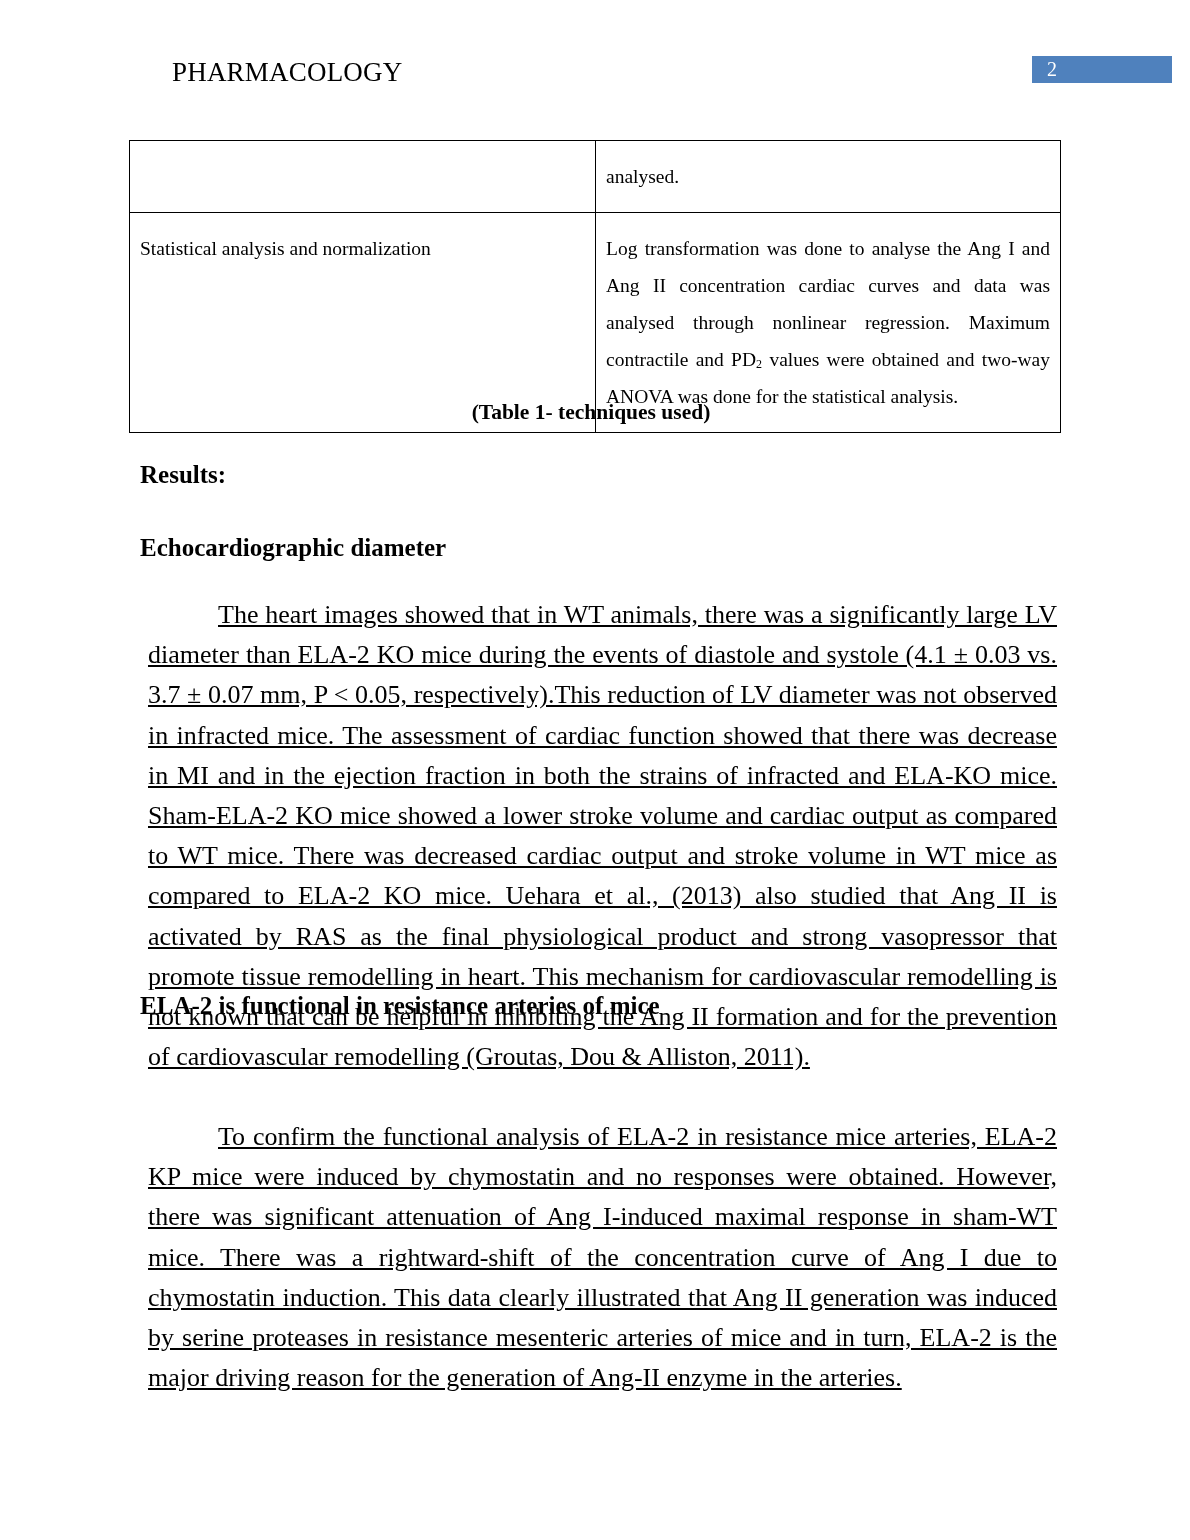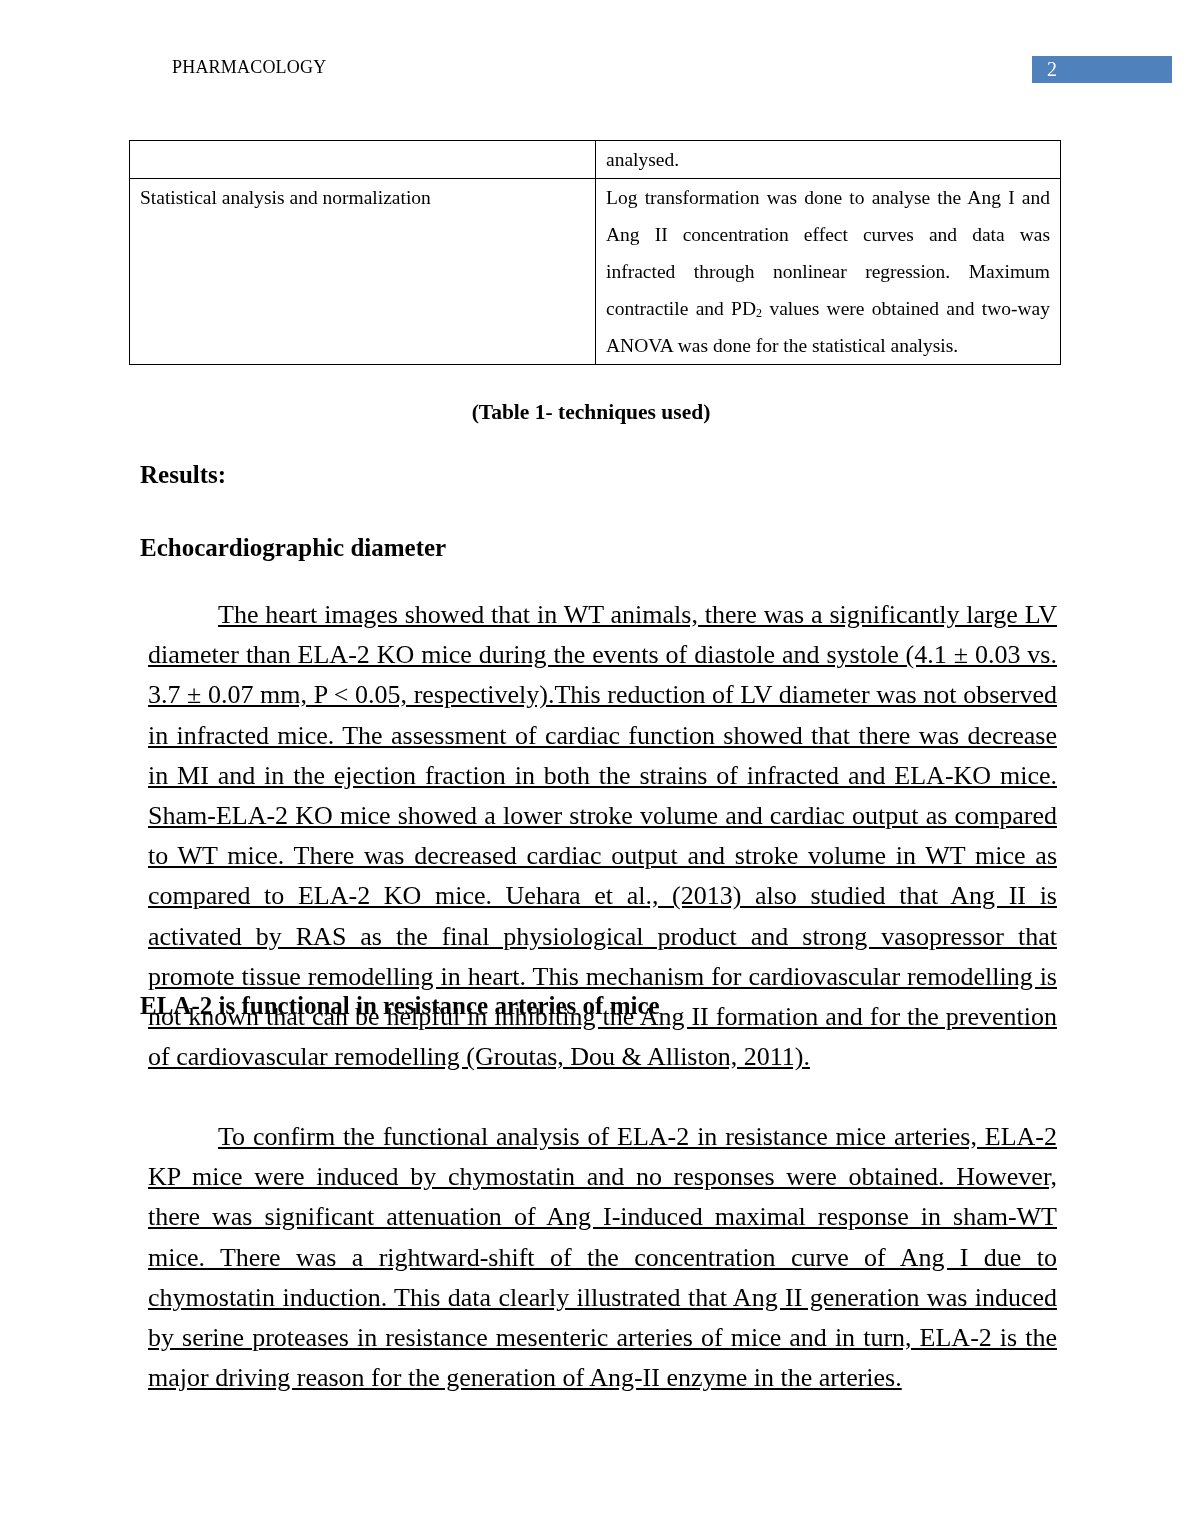--- a/index.html
+++ b/index.html
@@ -1,22 +1,22 @@
 <!DOCTYPE html>
 <html><head>
 <meta charset="utf-8">
 <style>
   html, body { margin: 0; padding: 0; background: #ffffff; }
   body { width: 1190px; height: 1540px; position: relative; overflow: hidden;
          font-family: "Liberation Serif", "DejaVu Serif", serif; color: #000; }
-  .header-title { position: absolute; left: 172px; top: 57px; font-size: 18px; letter-spacing: 0.2px; }
+  .header-title { position: absolute; left: 172px; top: 57px; font-size: 27px; letter-spacing: 0.2px; }
   .page-num-box { position: absolute; left: 1032px; top: 56px; width: 140px; height: 27px; background: #4f81bd; }
   .page-num { position: absolute; left: 15px; top: 2px; color: #fff; font-size: 20px; }
   table.tech { position: absolute; left: 129px; top: 140px; width: 932px; border-collapse: collapse; font-size: 19.5px; }
-  table.tech td { border: 1px solid #000; vertical-align: top; padding: 0 10px; line-height: 37px; }
+  table.tech td { border: 1px solid #000; vertical-align: top; padding: 17px 10px; line-height: 37px; }
   table.tech td.c1 { width: 445px; margin-top: 28px; }
   table.tech td.c2 { text-align: justify; text-align-last: left; }
   .row1 td { height: 36px; }
   .caption { position: absolute; left: 0; width: 1182px; top: 400px; text-align: center; font-weight: bold; font-size: 21.5px; }
   .h { position: absolute; left: 140px; font-weight: bold; font-size: 25px; }
   .para { position: absolute; left: 140px; width: 909px; font-size: 26px; line-height: 40.2px; text-align: justify; text-indent: 70px; margin: 8px; text-decoration: underline; }
   sub { font-size: 12px; vertical-align: -2px; line-height: 0; }
 </style>
 </head>
 <body>
@@ -29,21 +29,21 @@
 </div>
 
 <table class="tech">
   <tbody>
       <tr class="row1">
     <td class="c1"></td>
     <td class="c2">analysed.</td>
   </tr>
   <tr>
     <td class="c1">Statistical analysis and normalization</td>
-    <td class="c2"><span>Log transformation was done to analyse the Ang I and Ang II concentration effect curves and data was infracted through nonlinear regression. Maximum contractile and PD</span><sub>2</sub><span> values were obtained and two-way ANOVA was done for the statistical analysis.</span></td>
+    <td class="c2"><span>Log transformation was done to analyse the Ang I and Ang II concentration cardiac curves and data was analysed through nonlinear regression. Maximum contractile and PD</span><sub>2</sub><span> values were obtained and two-way ANOVA was done for the statistical analysis.</span></td>
   </tr>
 </tbody>
   </table>
 
 <div class="caption">(Table 1- techniques used)</div>
 
 <div class="h" style="top:461px;">Results:</div>
 
 <div class="h" style="top:534px;">Echocardiographic diameter</div>
 <p class="para" style="top:587px;">The heart images showed that in WT animals, there was a significantly large LV diameter than ELA-2 KO mice during the events of diastole and systole (4.1 ± 0.03 vs. 3.7 ± 0.07 mm, P &lt; 0.05, respectively).This reduction of LV diameter was not observed in infracted mice. The assessment of cardiac function showed that there was decrease in MI and in the ejection fraction in both the strains of infracted and ELA-KO mice. Sham-ELA-2 KO mice showed a lower stroke volume and cardiac output as compared to WT mice. There was decreased cardiac output and stroke volume in WT mice as compared to ELA-2 KO mice. Uehara et al., (2013) also studied that Ang II is activated by RAS as the final physiological product and strong vasopressor that promote tissue remodelling in heart. This mechanism for cardiovascular remodelling is not known that can be helpful in inhibiting the Ang II formation and for the prevention of cardiovascular remodelling (Groutas, Dou &amp; Alliston, 2011).</p>

